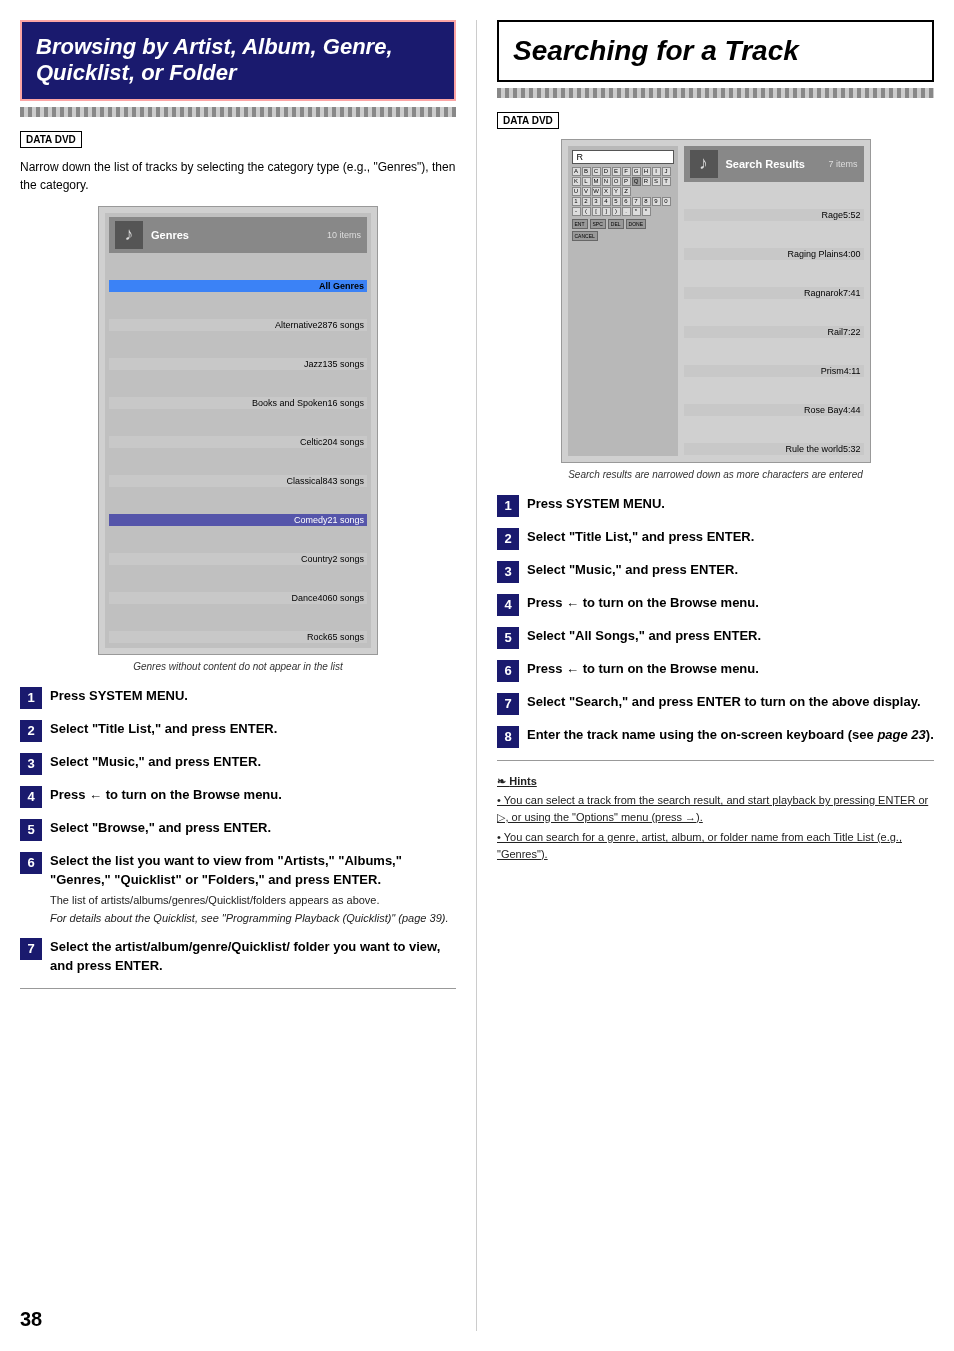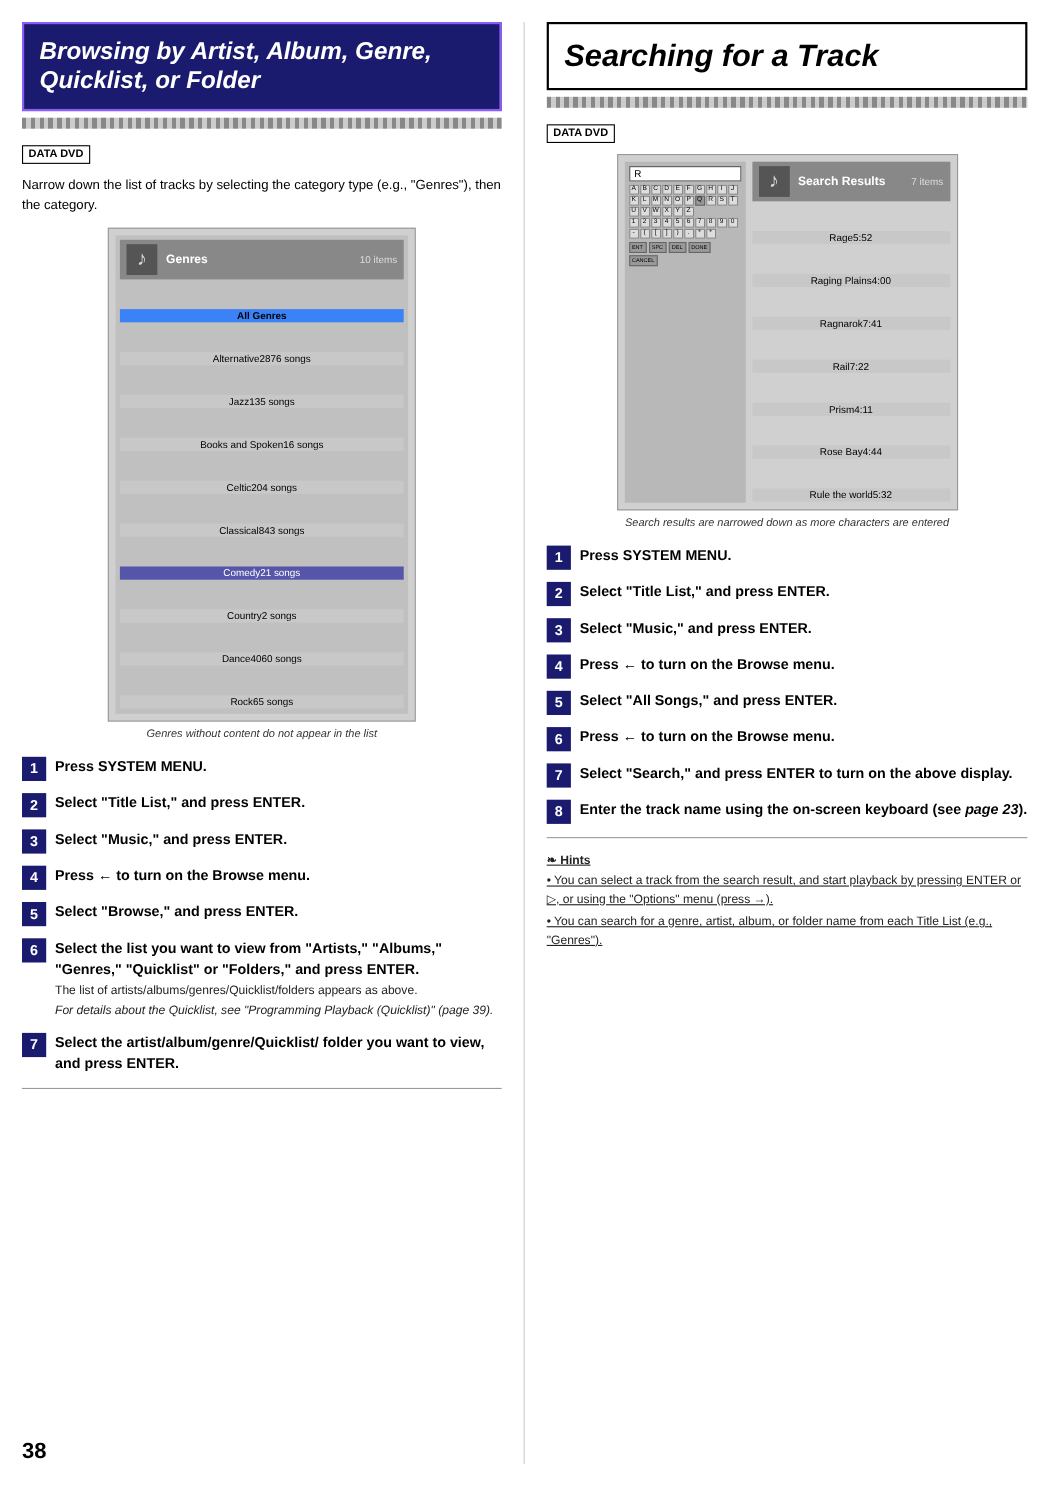--- a/index.html
+++ b/index.html
@@ -34,21 +34,21 @@
     }
     .section-title-left {
       background: #1a1a6e;
       color: #fff;
       font-size: 22px;
       font-weight: bold;
       font-style: italic;
       padding: 12px 14px;
       margin-bottom: 6px;
       line-height: 1.2;
-      border: 2px solid #8b5cf6;
+      border: 2px solid #fca5a5;
     }
     .section-title-right {
       background: #fff;
       color: #000;
       font-size: 28px;
       font-weight: bold;
       font-style: italic;
       padding: 12px 14px;
       margin-bottom: 6px;
       line-height: 1.2;
@@ -114,21 +114,21 @@
       font-weight: bold;
       font-size: 11px;
       flex: 1;
     }
     .screenshot-count {
       color: #ddd;
       font-size: 9px;
     }
     .screenshot-row {
       display: flex;
-      justify-content: center;
+      justify-content: flex-end;
       padding: 1px 3px;
       font-size: 9px;
       color: #000;
       background: #c8c8c8;
       margin-bottom: 1px;
       margin-top: 27px;
     }
     .screenshot-row.selected {
       background: #5555aa;
       color: #fff;

